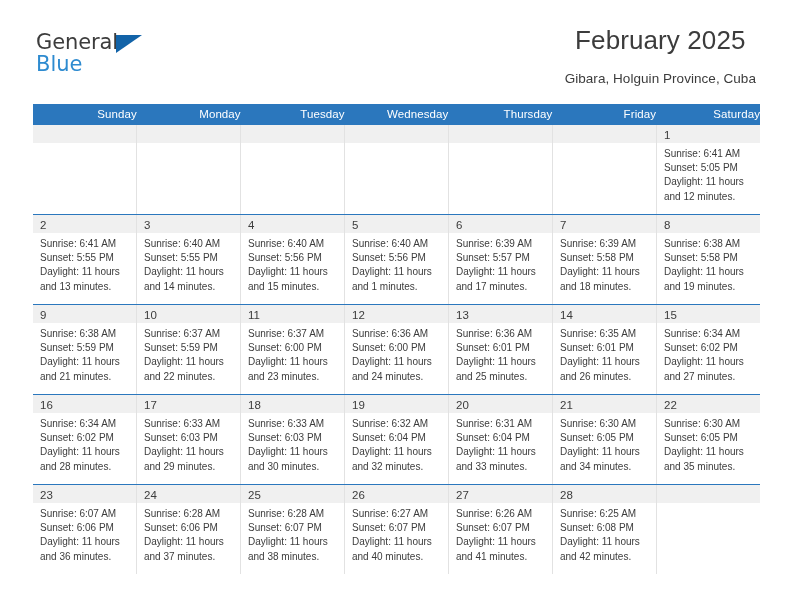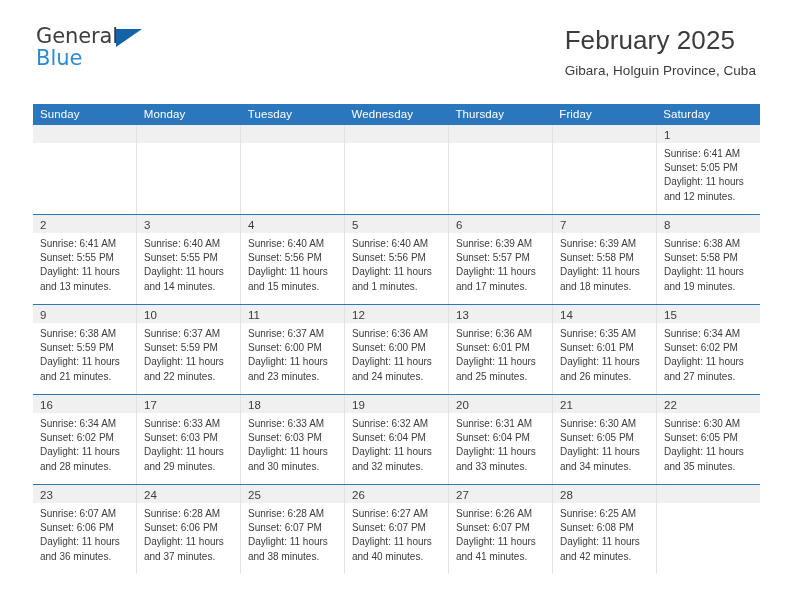--- a/index.html
+++ b/index.html
@@ -20,21 +20,21 @@
   
   .header {
     position: relative;
     height: 74px;
     padding: 0 36px;
   }
 
   .logo {
     position: absolute;
     left: 36px;
-    top: 26px;
+    top: 32px;
     width: 180px;
     height: 48px;
   }
 
   .logo-general {
     font-size: 21px;
     color: #3c3c3c;
     letter-spacing: -0.1px;
     line-height: 1;
     display: block;
@@ -57,50 +57,51 @@
     color: #2e8bd0;
     margin-top: 1px;
     line-height: 1;
     font-family: "DejaVu Sans", sans-serif;
   }
 
   .title-block {
     position: absolute;
     right: 36px;
     top: 26px;
-    text-align: left;
+    text-align: center;
   }
 
   .cal-title {
     font-size: 26px;
     font-weight: normal;
     color: #3c3c3c;
     line-height: 1.12;
     letter-spacing: 0.1px;
   }
 
   .cal-subtitle {
     font-size: 13.5px;
     color: #3c3c3c;
-    margin-top: 8px;
+    margin-top: 16px;
     letter-spacing: 0.05px;
   }
 
   
   .calendar {
     position: absolute;
     left: 33px;
     top: 104px;
     width: 727px;
   }
 
   .weekdays {
     display: flex;
     background: #2b77bd;
     height: 21px;
+    text-align: right;
   }
 
   .weekday {
     flex: 1 1 0;
     color: #ffffff;
     font-size: 11.5px;
     line-height: 21px;
     padding-left: 7px;
     letter-spacing: 0.1px;
   }

